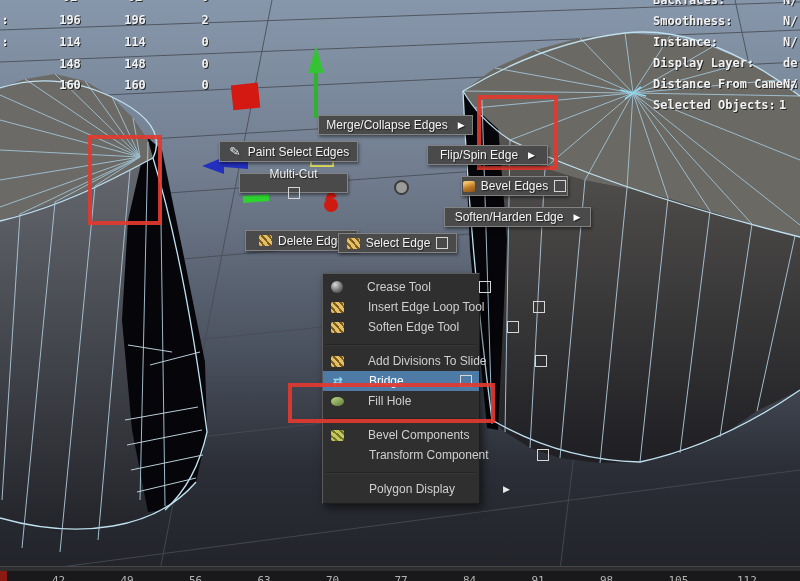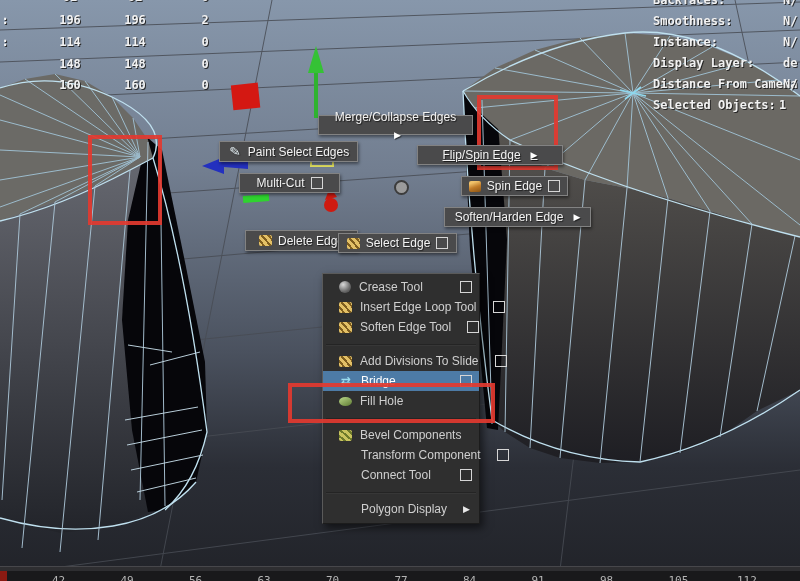--- a/index.html
+++ b/index.html
@@ -50,21 +50,21 @@
   .icon-connect-icon{background:repeating-linear-gradient(40deg,#e08a4a 0 3px,#8a3a14 3px 5px);
       border-radius:2px;width:13px;height:11px;}
   .icon-detach-icon{background:repeating-linear-gradient(40deg,#c9c45e 0 3px,#6d7a2a 3px 5px);
       border-radius:2px;width:13px;height:11px;}
   .icon-none-icon{background:transparent;}
   
   #context-menu{position:absolute;left:322px;top:273px;width:158px;box-sizing:border-box;
       background:#2f2f2f;border:1px solid #5a5a5a;border-right-color:#1c1c1c;
       border-bottom-color:#1c1c1c;box-shadow:3px 4px 8px rgba(0,0,0,.55);
       padding:3px 0 4px 0;}
-  .cm-row{height:20px;display:flex;align-items:center;gap:8px;padding:0 7px 0 15px;
+  .cm-row{height:20px;display:flex;align-items:center;gap:24px;padding:0 7px 0 7px;
       color:#cfcfcf;font-size:12px;white-space:nowrap;}
   .cm-row .ic{margin-left:1px;}
   .cm-row.hl{background:var(--menu-highlight);color:#fff;}
   .cm-spacer{flex:1;}
   .cm-sep{height:7px;margin:0 3px;border-bottom:1px solid #242424;
       box-shadow:0 1px 0 rgba(255,255,255,.04);margin-bottom:6px;}
   .cm-arrow{font-size:9px;color:#e8e8e8;font-family:"DejaVu Sans",sans-serif;margin-right:3px;}
   
   #range-strip{position:absolute;left:0;top:566px;width:800px;height:5px;background:#2e2e31;
       border-top:1px solid #47474b;box-sizing:border-box;}
@@ -244,39 +244,39 @@
     </svg>
 
     <div id="hud-left" class="hud"><div class="hud-row" style="top: -10px;"><span class="hud-c" style="left: 40px; width: 60px;">81</span><span class="hud-c" style="left: 105px; width: 60px;">81</span><span class="hud-c" style="left: 188px; width: 34px;">0</span></div><div class="hud-row" style="top: 13px;"><span class="hud-c" style="left: 0px; width: 10px;">:</span><span class="hud-c" style="left: 40px; width: 60px;">196</span><span class="hud-c" style="left: 105px; width: 60px;">196</span><span class="hud-c" style="left: 188px; width: 34px;">2</span></div><div class="hud-row" style="top: 35px;"><span class="hud-c" style="left: 0px; width: 10px;">:</span><span class="hud-c" style="left: 40px; width: 60px;">114</span><span class="hud-c" style="left: 105px; width: 60px;">114</span><span class="hud-c" style="left: 188px; width: 34px;">0</span></div><div class="hud-row" style="top: 57px;"><span class="hud-c" style="left: 40px; width: 60px;">148</span><span class="hud-c" style="left: 105px; width: 60px;">148</span><span class="hud-c" style="left: 188px; width: 34px;">0</span></div><div class="hud-row" style="top: 78px;"><span class="hud-c" style="left: 40px; width: 60px;">160</span><span class="hud-c" style="left: 105px; width: 60px;">160</span><span class="hud-c" style="left: 188px; width: 34px;">0</span></div></div>
 
     <div id="hud-right" class="hud"><div class="hud-row" style="top: -7px;"><span class="hud-c" style="left: 653px; width: 220px; text-align: left;">Backfaces:</span><span class="hud-c" style="left: 783px; width: 40px; text-align: left;">N/</span></div><div class="hud-row" style="top: 14px;"><span class="hud-c" style="left: 653px; width: 220px; text-align: left;">Smoothness:</span><span class="hud-c" style="left: 783px; width: 40px; text-align: left;">N/</span></div><div class="hud-row" style="top: 35px;"><span class="hud-c" style="left: 653px; width: 220px; text-align: left;">Instance:</span><span class="hud-c" style="left: 783px; width: 40px; text-align: left;">N/</span></div><div class="hud-row" style="top: 56px;"><span class="hud-c" style="left: 653px; width: 220px; text-align: left;">Display Layer:</span><span class="hud-c" style="left: 783px; width: 40px; text-align: left;">de</span></div><div class="hud-row" style="top: 77px;"><span class="hud-c" style="left: 653px; width: 220px; text-align: left;">Distance From Camera:</span><span class="hud-c" style="left: 783px; width: 40px; text-align: left;">N/</span></div><div class="hud-row" style="top: 98px;"><span class="hud-c" style="left: 653px; width: 220px; text-align: left;">Selected Objects:</span><span class="hud-c" style="left: 779px; width: 40px; text-align: left;">1</span></div></div>
 
     <div class="annot" style="left:88px;top:135px;width:74px;height:90px;"></div>
     <div class="annot" style="left:477px;top:95px;width:81px;height:75px;"></div>
 
     <div>
-      <div class="mk-box" style="left:318px;top:115px;width:155px;height:20px;flex-direction:column;">
+      <div class="mk-box" style="left:318px;top:115px;width:155px;height:20px;">
         <span>Merge/Collapse Edges</span>
         <span class="mk-arrow">▶</span>
       </div>
       <div class="mk-box" style="left:219px;top:141px;width:139px;height:21px;">
         <span class="ic icon-brush-icon">✎</span>
         <span>Paint Select Edges</span>
       </div>
-      <div class="mk-box" style="left:417px;top:145px;width:146px;height:20px;text-decoration:underline;">
+      <div class="mk-box" style="left:427px;top:145px;width:121px;height:20px;">
         <span>Flip/Spin Edge</span>
         <span class="mk-arrow">▶</span>
       </div>
-      <div class="mk-box" style="left:239px;top:173px;width:101px;height:20px;">
+      <div class="mk-box" style="left:239px;top:173px;width:109px;height:20px;flex-direction:column;">
         <span>Multi-Cut</span>
         <span class="opt-box"></span>
       </div>
       <div class="mk-box" style="left:461px;top:176px;width:107px;height:20px;">
         <span class="ic icon-bevel-icon"></span>
-        <span>Spin Edge</span>
+        <span>Bevel Edges</span>
         <span class="opt-box"></span>
       </div>
       <div class="mk-box" style="left:245px;top:218px;width:113px;height:21px;margin-top:12px;">
         <span class="ic icon-gold-icon"></span>
         <span>Delete Edge</span>
       </div>
       <div class="mk-box" style="left:444px;top:207px;width:147px;height:20px;">
         <span>Soften/Harden Edge</span>
         <span class="mk-arrow">▶</span>
       </div>
@@ -327,26 +327,20 @@
         </div>
         <div class="cm-sep"></div>
         <div class="cm-row">
           <span class="ic icon-detach-icon"></span>
           <span>Bevel Components</span>
           <span class="cm-spacer"></span>
         </div>
         <div class="cm-row">
           <span class="ic icon-none-icon"></span>
           <span>Transform Component</span>
-          <span class="cm-spacer"></span>
-          <span class="opt-box"></span>
-        </div>
-        <div class="cm-row">
-          <span class="ic icon-none-icon"></span>
-          <span>Connect Tool</span>
           <span class="cm-spacer"></span>
           <span class="opt-box"></span>
         </div>
         <div class="cm-sep"></div>
         <div class="cm-row">
           <span class="ic icon-none-icon"></span>
           <span>Polygon Display</span>
           <span class="cm-spacer"></span>
           <span class="cm-arrow">▶</span>
         </div>

